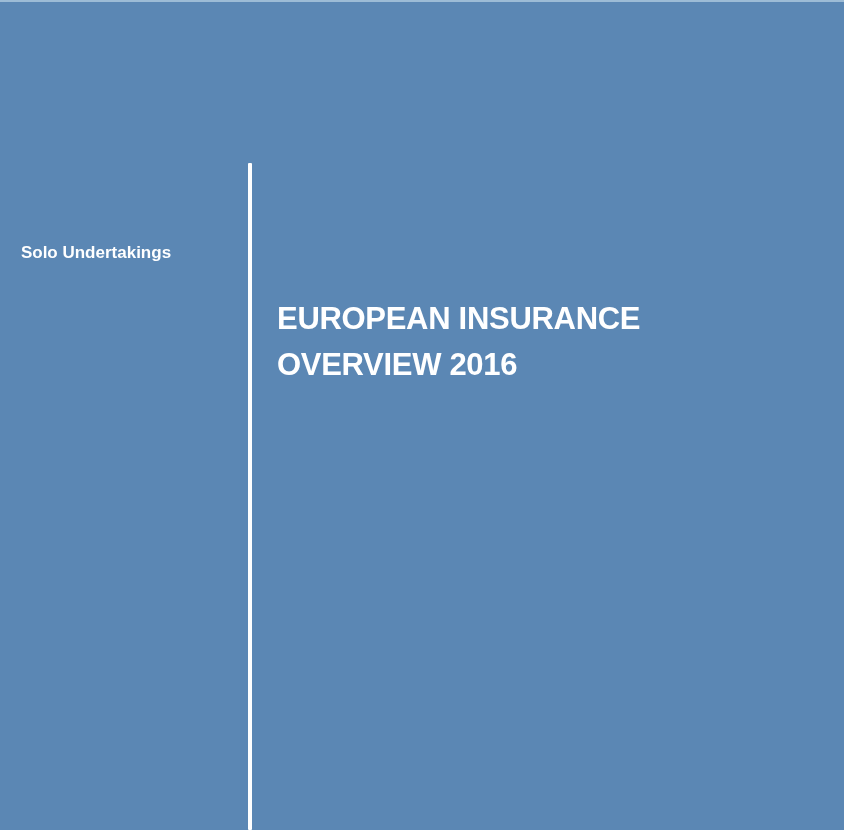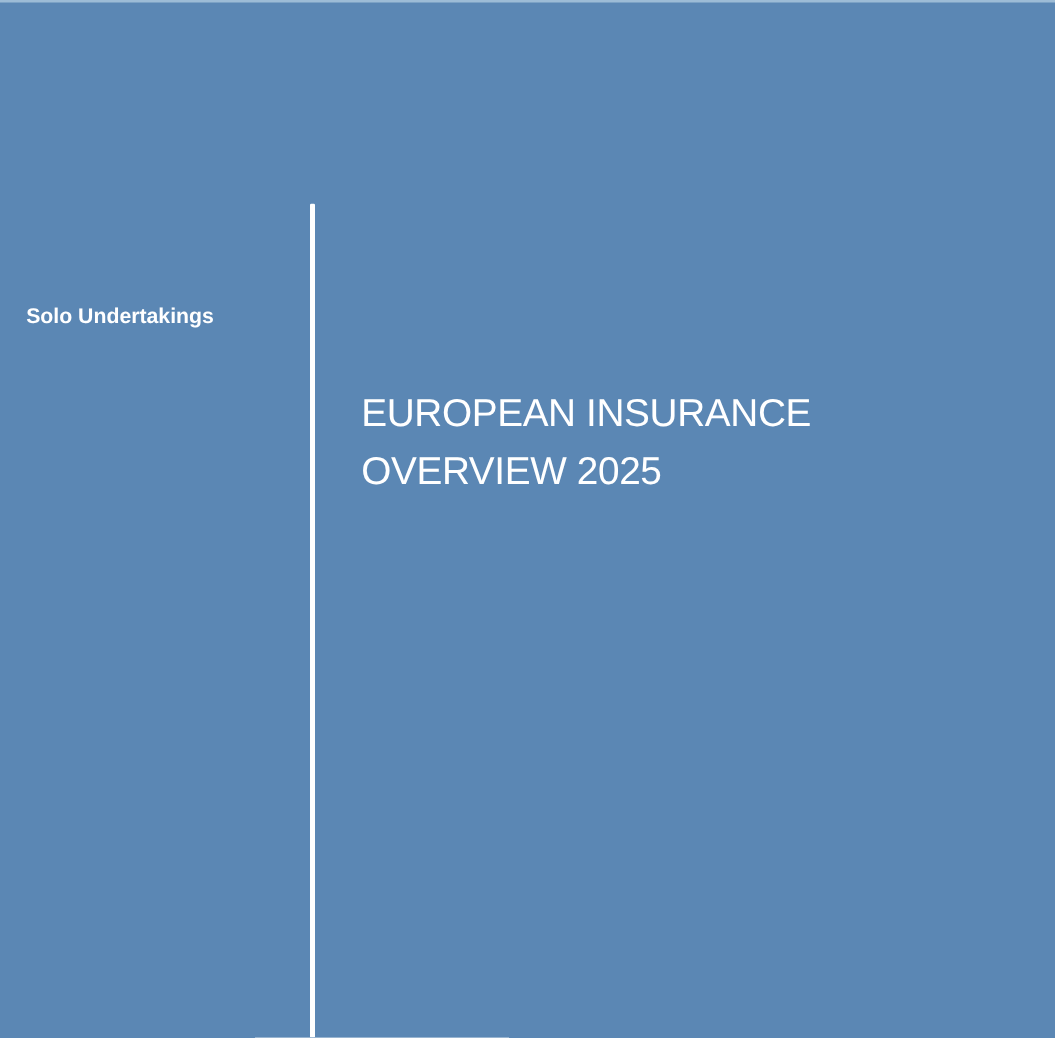--- a/index.html
+++ b/index.html
@@ -52,40 +52,40 @@
     color:var(--fg);
     font-size:17px;
     line-height:26px;
     font-weight:bold;
     white-space:nowrap;
   }
   .title{
     position:absolute;
     left:277px;
     top:296px;
-    margin:12px;
+    margin:0;
     color:var(--fg);
     font-size:31px;
     line-height:46px;
-    font-weight:normal;
+    font-weight:bold;
     letter-spacing:-0.3px;
     white-space:nowrap;
   }
 </style>
 </head>
 <body>
 
 <div class="page">
 
   <div class="top-edge"></div>
 
   <div class="subtitle">
     <div>Solo Undertakings</div>
   </div>
 
   <div class="divider"></div>
 
   <h1 class="title">
     <span>EUROPEAN INSURANCE</span><br>
-    <span>OVERVIEW 2025</span>
+    <span>OVERVIEW 2016</span>
   </h1>
 
 </div>
 
 </body></html>

